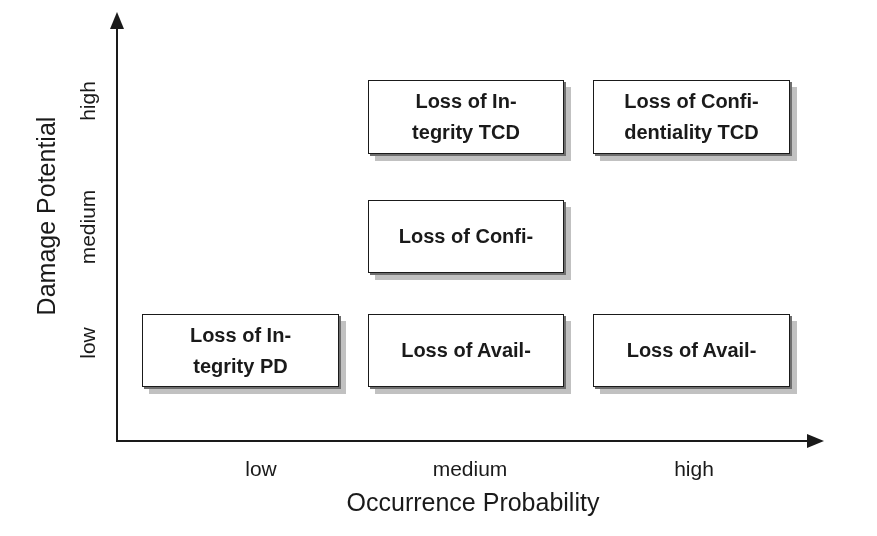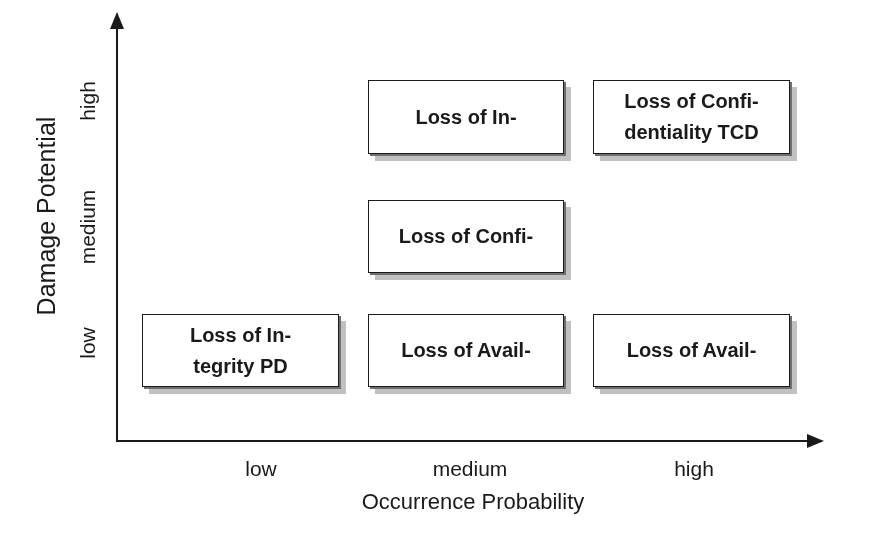--- a/index.html
+++ b/index.html
@@ -66,21 +66,21 @@
   .x-tick-low    { left: 201px; }
   .x-tick-medium { left: 410px; }
   .x-tick-high   { left: 634px; }
 
   .x-axis-title {
     position: absolute;
     left: 273px;
     top: 487px;
     width: 400px;
     text-align: center;
-    font-size: 22px;
+    font-size: 25px;
     line-height: 30px;
   }
 
   .y-tick {
     position: absolute;
     width: 120px;
     height: 22px;
     text-align: center;
     font-size: 21px;
     line-height: 22px;
@@ -141,20 +141,21 @@
   <div class="y-tick y-tick-medium">medium</div>
   <div class="y-tick y-tick-low">low</div>
 
   <div class="x-tick x-tick-low">low</div>
   <div class="x-tick x-tick-medium">medium</div>
   <div class="x-tick x-tick-high">high</div>
   <div class="x-axis-title">Occurrence Probability</div>
 
   <div class="node node-1">
     <span class="node-line">Loss of In-</span>
+    <span class="node-line">tegrity TCD</span>
   </div>
   <div class="node node-2">
     <span class="node-line">Loss of Confi-</span>
     <span class="node-line">dentiality TCD</span>
   </div>
   <div class="node node-3">
     <span class="node-line">Loss of Confi-</span>
   </div>
   <div class="node node-4">
     <span class="node-line">Loss of In-</span>

